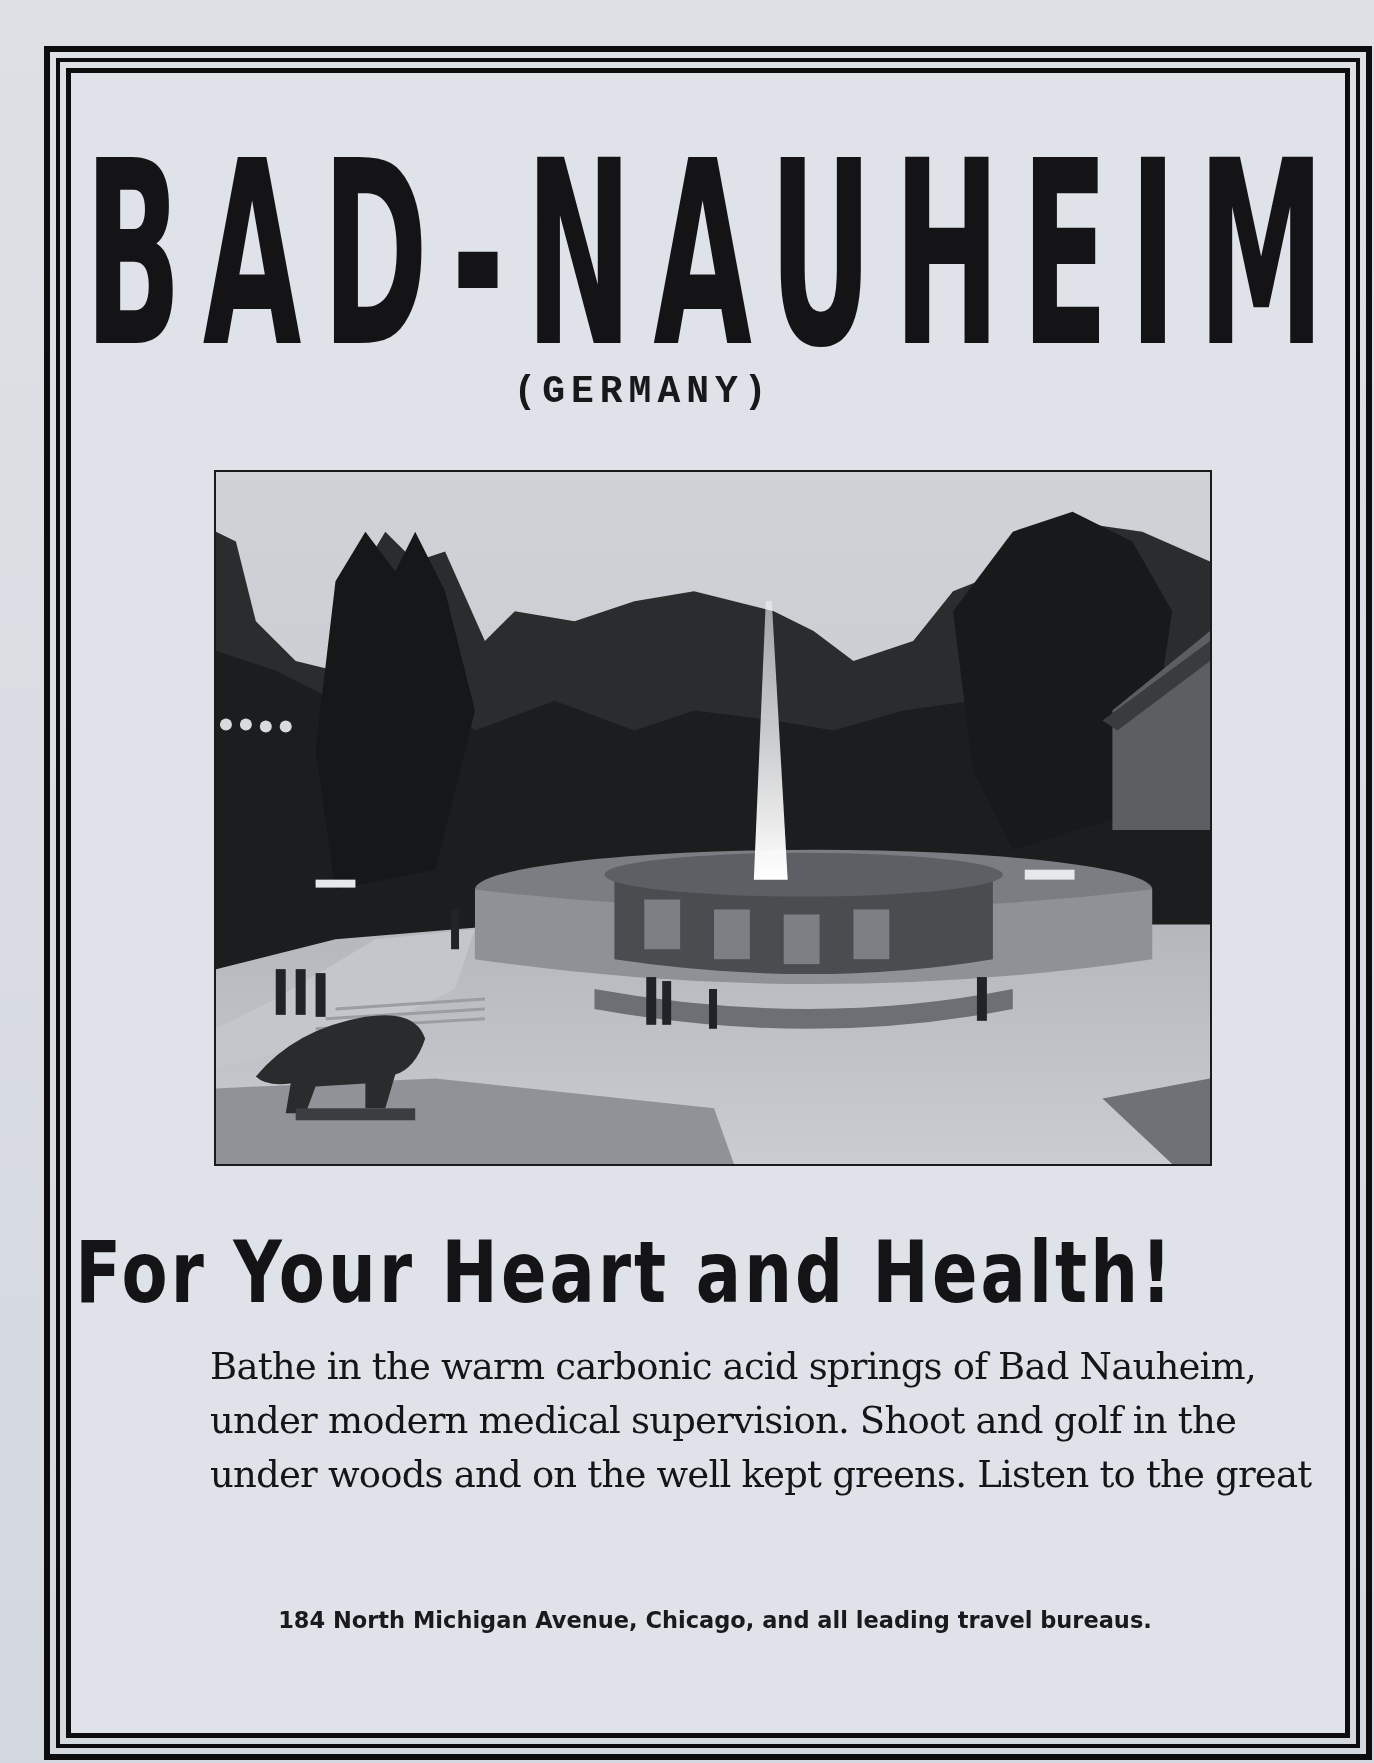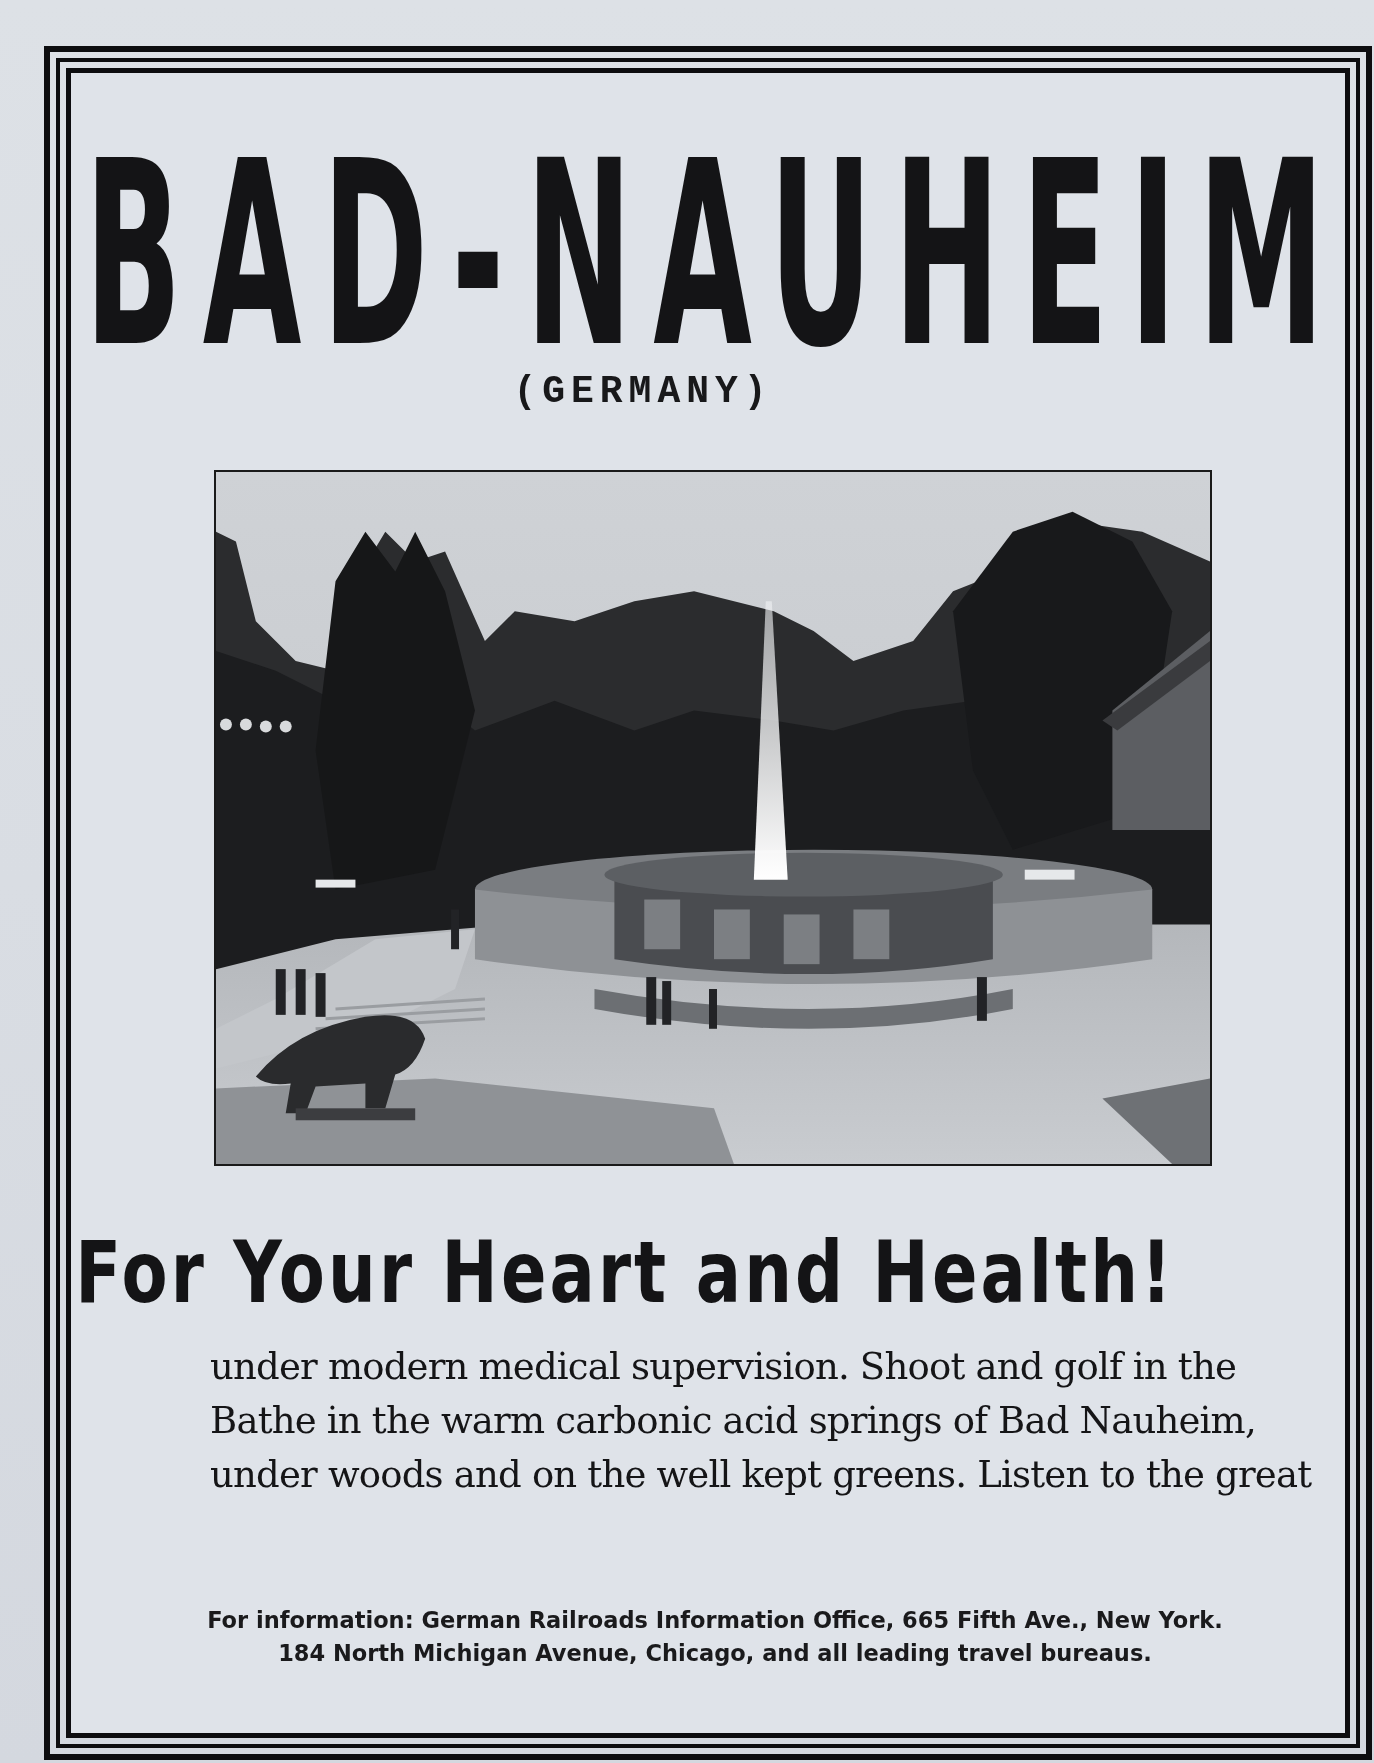--- a/index.html
+++ b/index.html
@@ -160,22 +160,21 @@
       <rect x="100" y="410" width="40" height="8" fill="#e6e8ea"></rect>
       <rect x="812" y="400" width="50" height="10" fill="#e6e8ea"></rect>
     </svg>
   </div>
 
   <div class="headline-wrap">
     <div class="headline">For Your Heart and Health!</div>
   </div>
 
   <div class="body-text">
+    <span class="body-line">Bathe in the warm carbonic acid springs of Bad Nauheim,</span>
     <span class="body-line">under modern medical supervision. Shoot and golf in the</span>
-    <span class="body-line">Bathe in the warm carbonic acid springs of Bad Nauheim,</span>
     <span class="body-line">under woods and on the well kept greens. Listen to the great</span>
   </div>
 
   <div class="footer">
-    <span class="footer-line">For information: German Railroads Information Office, 665 Fifth Ave., New York.</span>
     <span class="footer-line">184 North Michigan Avenue, Chicago, and all leading travel bureaus.</span>
   </div>
 </div>
 
 </body></html>

